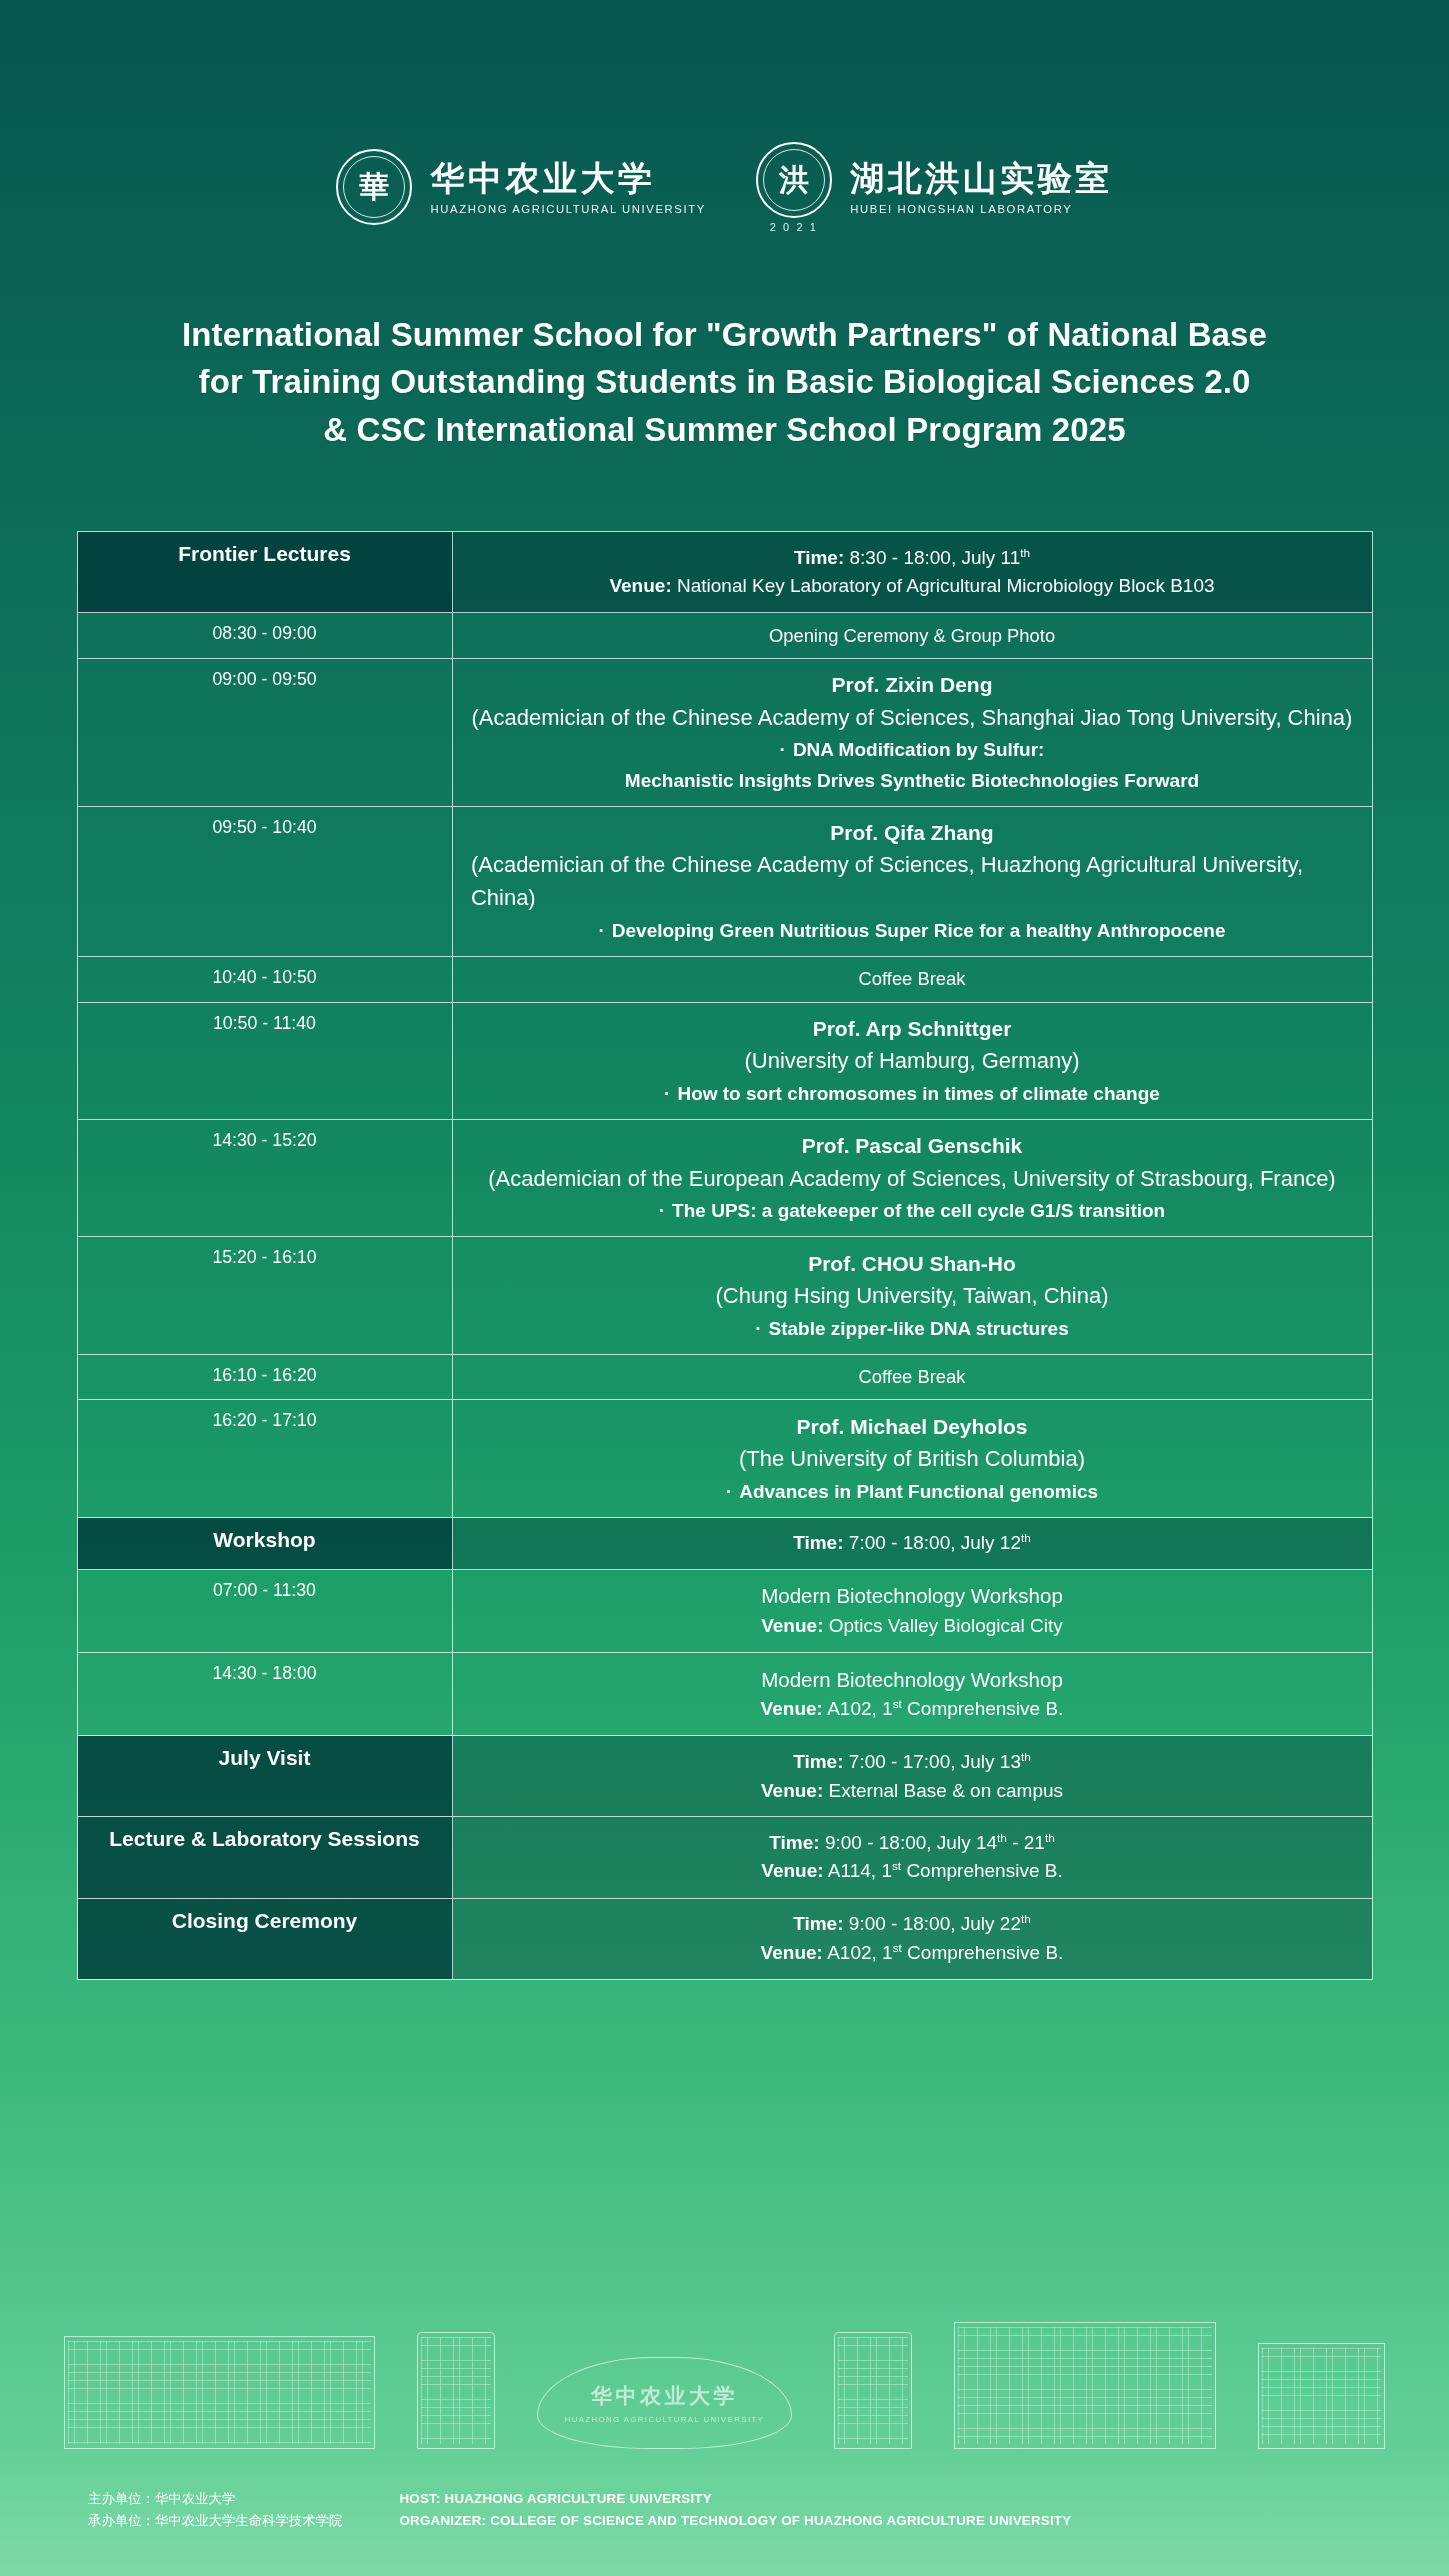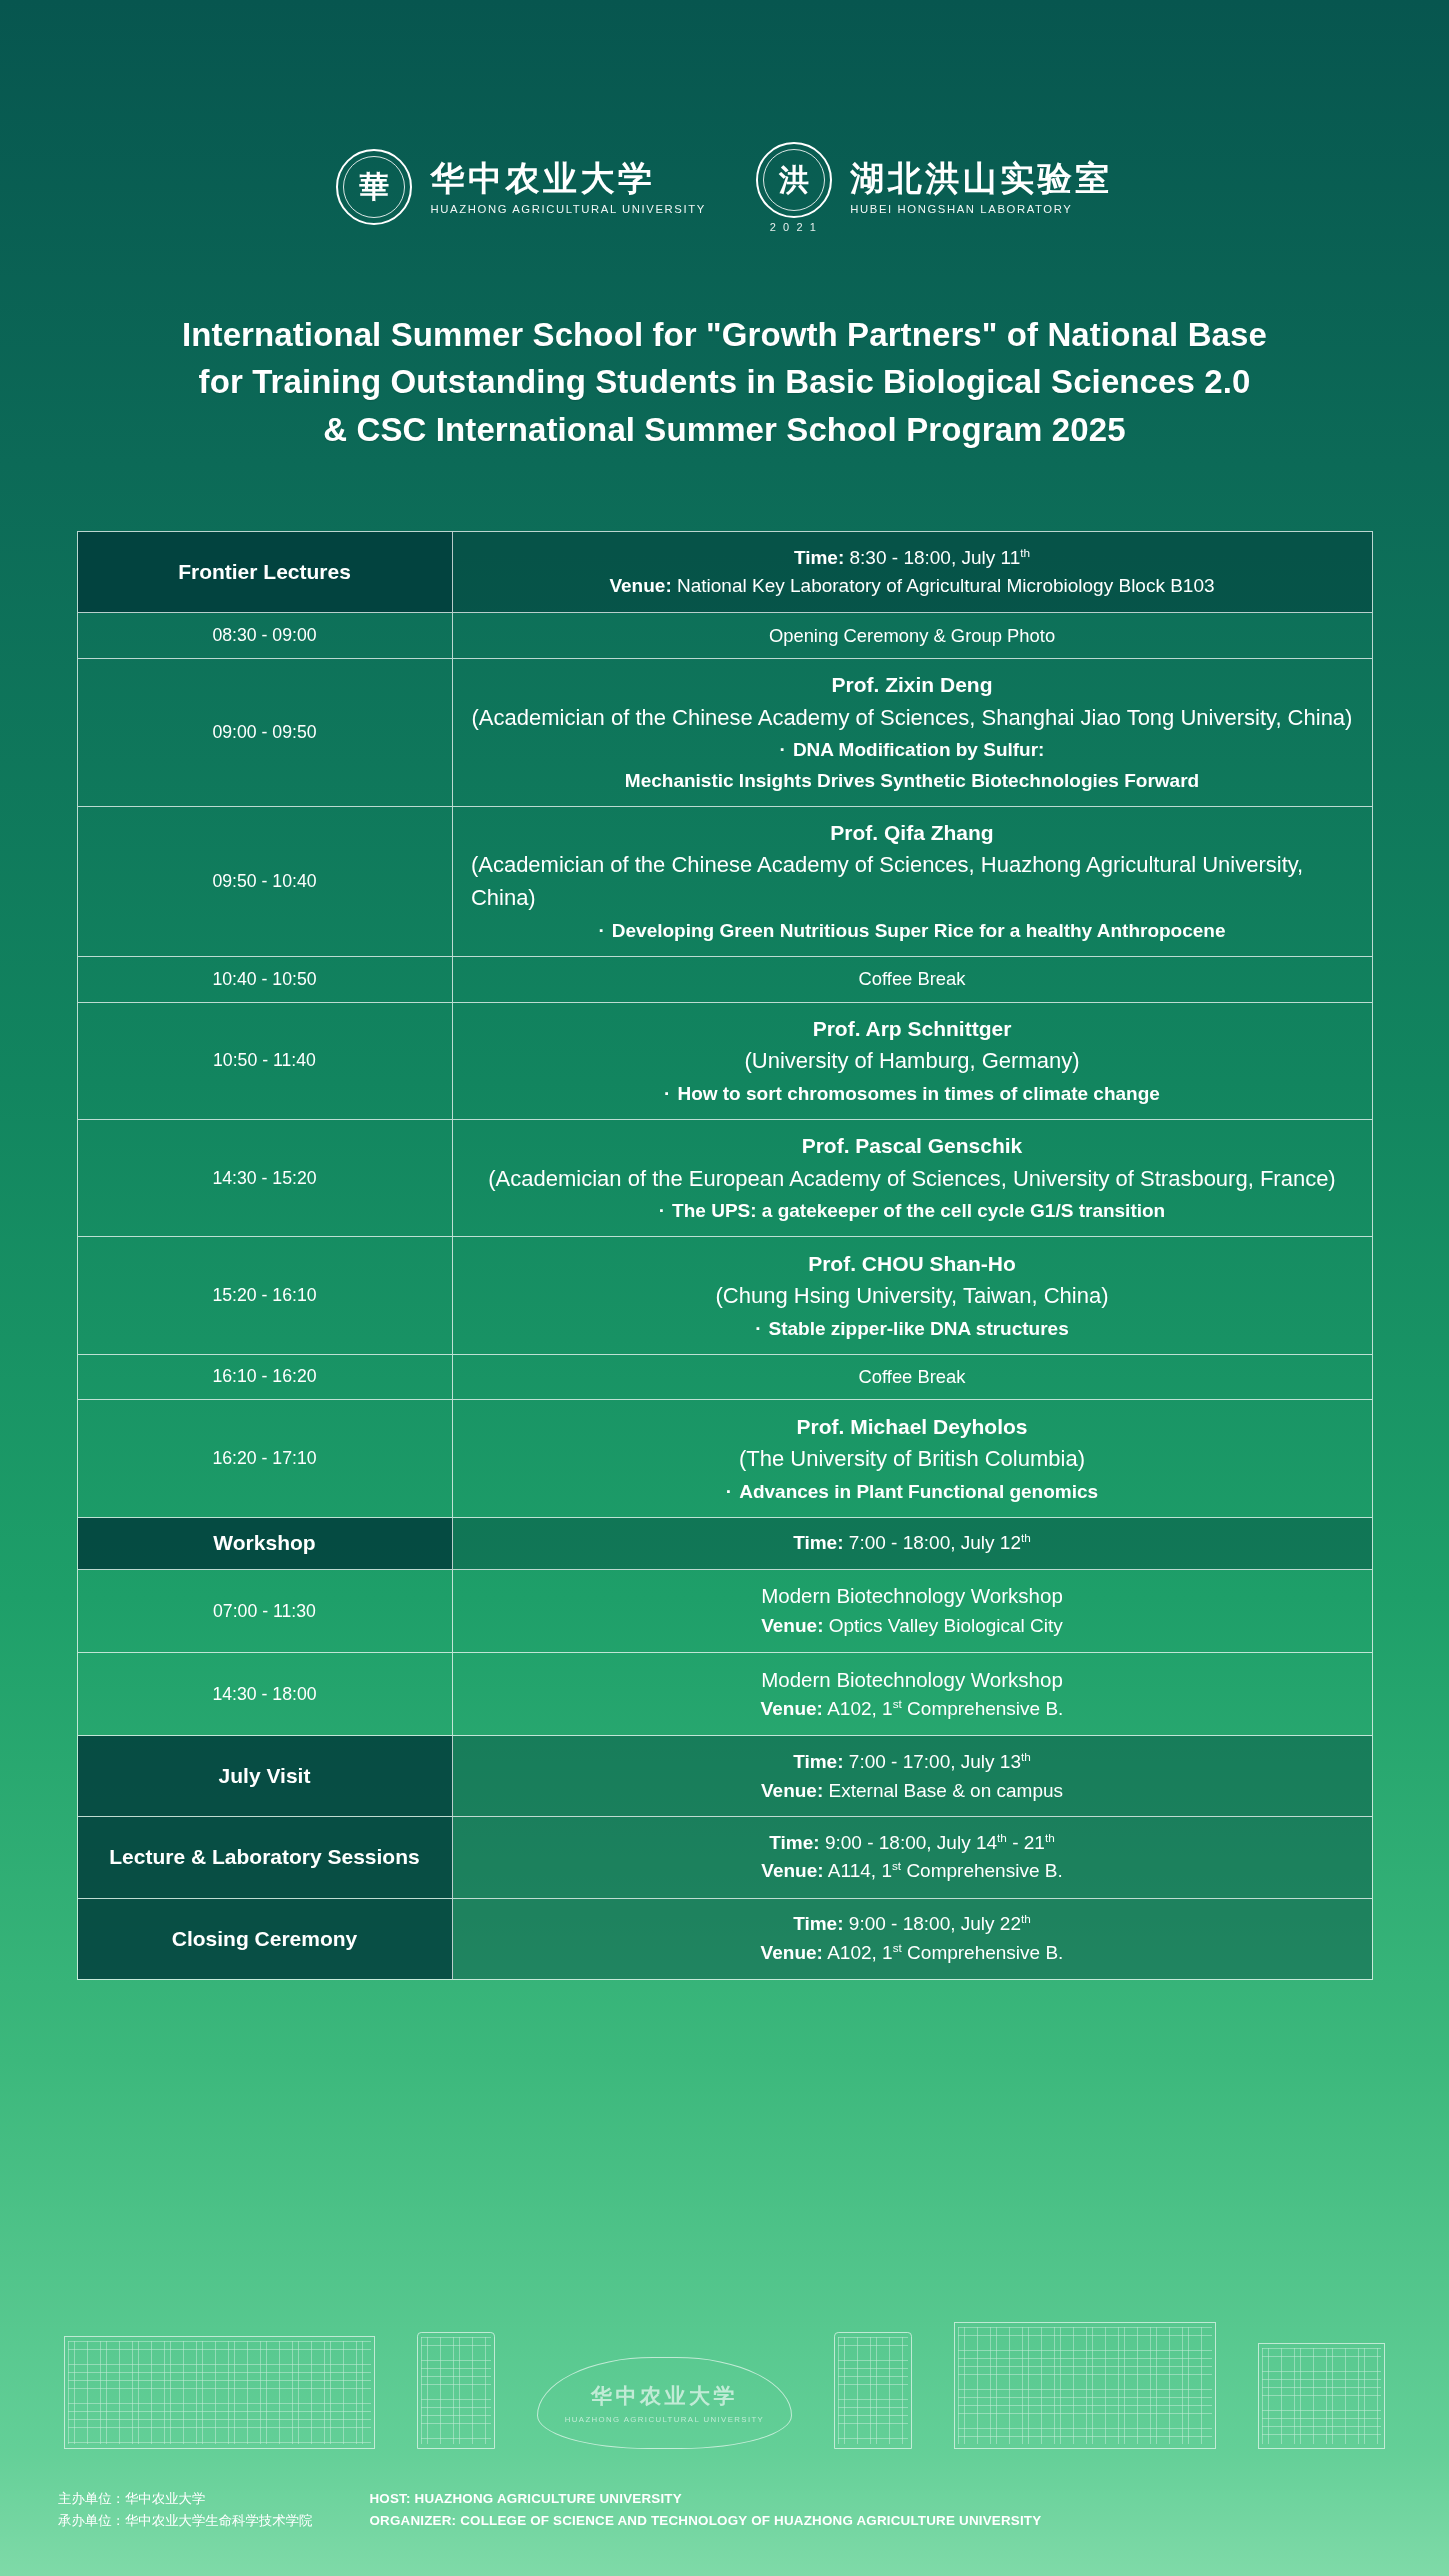--- a/index.html
+++ b/index.html
@@ -70,21 +70,21 @@
   }
   .row {
     display: flex;
     border-bottom: 1.4px solid rgba(255,255,255,0.72);
   }
   .row:last-child { border-bottom: none; }
   .cell-time {
     width: 375px;
     flex: 0 0 375px;
     border-right: 1.4px solid rgba(255,255,255,0.72);
-    display: flex; align-items: center; justify-content: center;
+    display: flex; align-items: flex-start; justify-content: center;
     text-align: center;
     padding: 10px 10px;
     font-size: 17.7px;
   }
   .cell-body {
     flex: 1 1 auto;
     display: flex; flex-direction: column; align-items: center; justify-content: center;
     text-align: left;
     padding: 11.3px 18.4px;
   }
@@ -136,21 +136,21 @@
     border-radius: 50% 50% 48% 48% / 70% 70% 40% 40%;
     display: flex; flex-direction: column; align-items: center; justify-content: center;
     gap: 5.7px;
   }
   .emblem-footer .ef-cn { font-size: 21px; font-weight: 700; letter-spacing: 3.5px; }
   .emblem-footer .ef-en { font-size: 7.8px; letter-spacing: 1.4px; }
 
   
   .footer {
     position: absolute;
-    left: 58px; right: 71px; bottom: 44px;
+    left: 88px; right: 71px; bottom: 44px;
     display: flex;
     align-items: flex-start;
     gap: 57px;
     font-size: 13.4px;
     line-height: 1.65;
   }
   .footer-cn div, .footer-en div { white-space: nowrap; }
   .footer-en { font-weight: 700; letter-spacing: 0.2px; }
 </style>
 </head>

